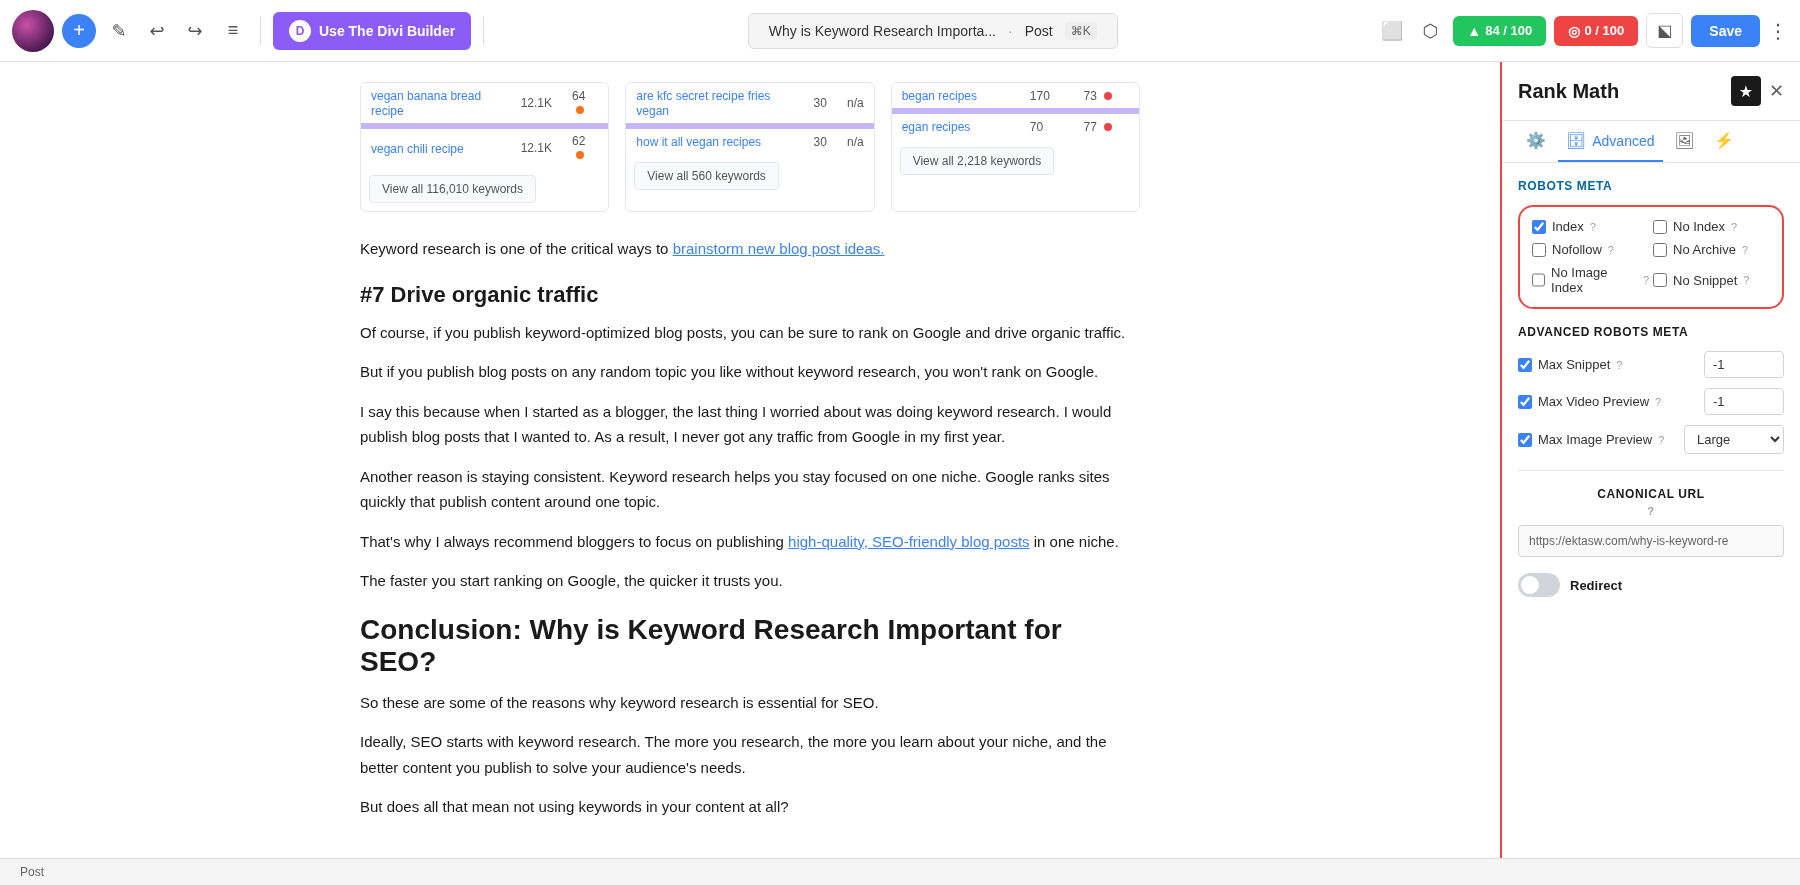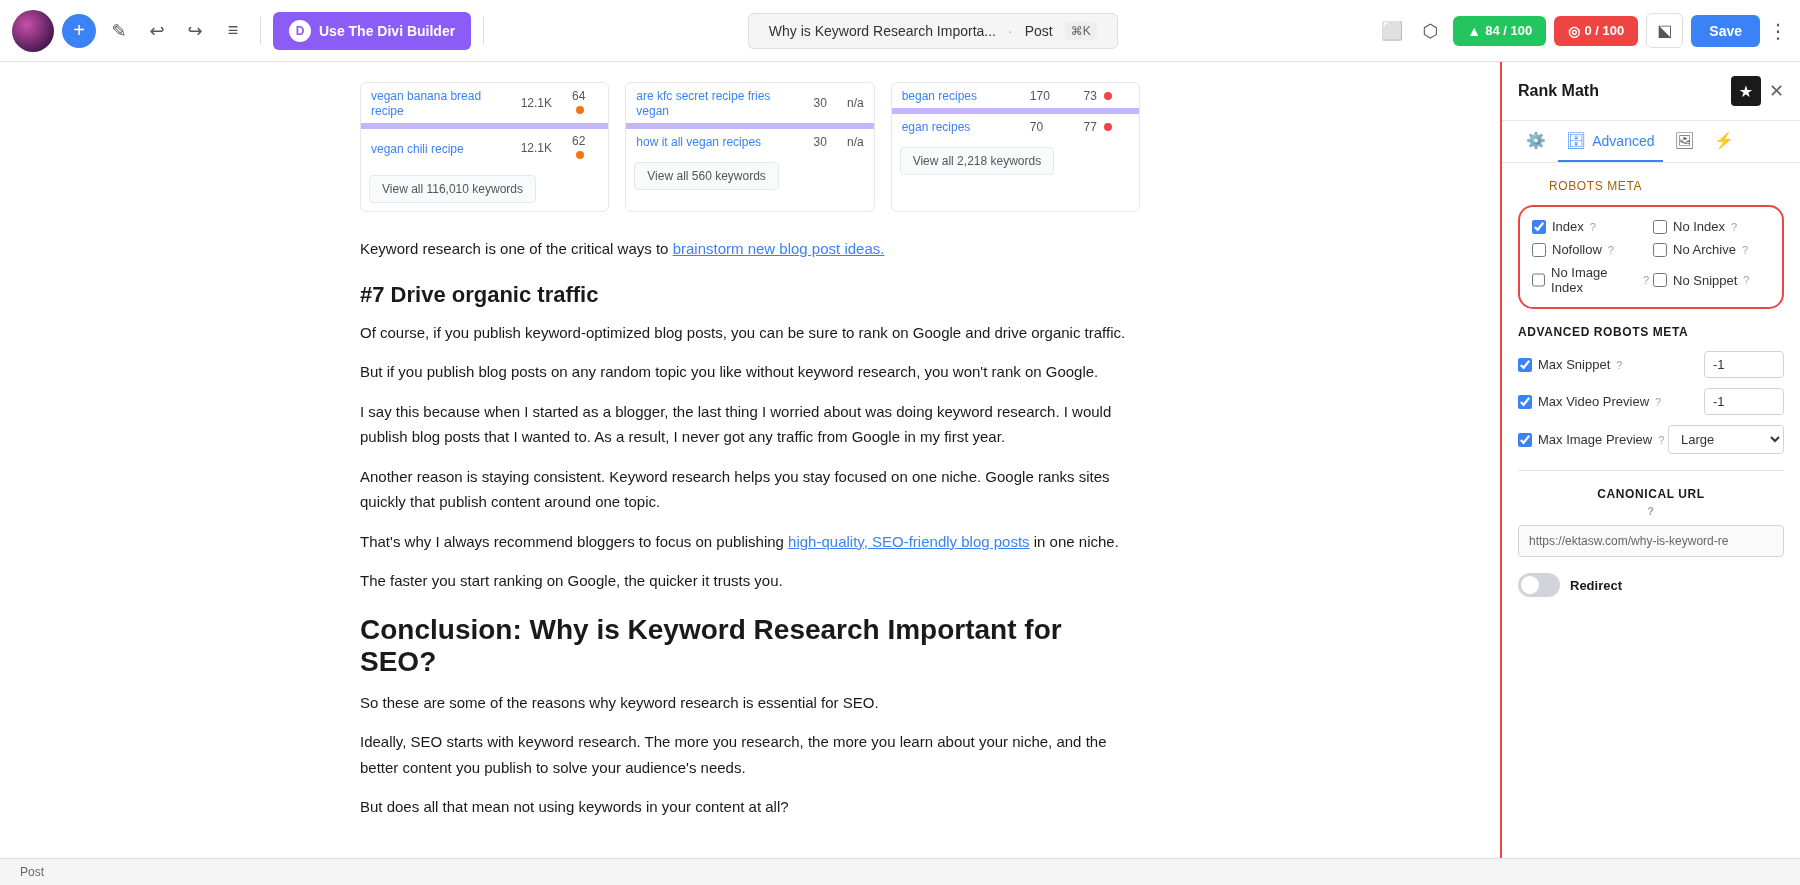--- a/index.html
+++ b/index.html
@@ -49,46 +49,46 @@
     .article-link { color: #3b82f6; text-decoration: underline; }
     .article-h2 { font-size: 22px; font-weight: 700; color: #1a1a1a; margin: 20px 0 12px; }
     .article-h3 { font-size: 28px; font-weight: 700; color: #1a1a1a; margin: 20px 0 12px; }
 
     
     .status-bar { background: #f5f5f5; border-top: 1px solid #ddd; padding: 6px 20px; font-size: 12px; color: #666; flex-shrink: 0; }
 
     
     .right-panel { width: 300px; flex-shrink: 0; background: #fff; border-left: 2px solid #ef4444; display: flex; flex-direction: column; overflow-y: auto; }
     .panel-header { display: flex; align-items: center; justify-content: space-between; padding: 14px 16px; border-bottom: 1px solid #e5e7eb; }
-    .panel-title { font-size: 16px; font-weight: 700; color: #1a1a1a; }
+    .panel-title { font-size: 20px; font-weight: 700; color: #1a1a1a; }
     .panel-header-icons { display: flex; align-items: center; gap: 8px; }
     .panel-star-btn { background: #1a1a1a; color: #fff; border: none; border-radius: 4px; width: 30px; height: 30px; cursor: pointer; font-size: 16px; display: flex; align-items: center; justify-content: center; }
     .panel-close-btn { background: transparent; border: none; cursor: pointer; font-size: 18px; color: #666; }
 
     
     .panel-tabs { display: flex; align-items: center; border-bottom: 1px solid #e5e7eb; padding: 0 16px; gap: 4px; }
     .panel-tab { padding: 10px 8px; cursor: pointer; font-size: 14px; color: #666; border-bottom: 2px solid transparent; display: flex; align-items: center; gap: 6px; }
     .panel-tab.active { color: #3b82f6; border-bottom: 2px solid #3b82f6; }
     .panel-tab-icon { font-size: 16px; }
 
     
     .panel-section { padding: 16px; }
-    .section-title { font-size: 12px; font-weight: 400; color: #a16207; letter-spacing: 0.05em; text-transform: uppercase; margin-bottom: 12px; margin-left: 31px; }
+    .section-title { font-size: 12px; font-weight: 700; color: #0369a1; letter-spacing: 0.05em; text-transform: uppercase; margin-bottom: 12px; }
     .robots-box { border: 2px solid #ef4444; border-radius: 15px; padding: 12px; margin-bottom: 16px; }
     .robots-grid { display: grid; grid-template-columns: 1fr 1fr; gap: 8px 4px; }
     .checkbox-row { display: flex; align-items: center; gap: 6px; font-size: 13px; color: #333; }
     .checkbox-input { width: 14px; height: 14px; accent-color: #3b82f6; cursor: pointer; }
     .checkbox-help { color: #9ca3af; font-size: 11px; cursor: pointer; }
 
     
     .adv-robots-title { font-size: 12px; font-weight: 700; color: #1a1a1a; letter-spacing: 0.05em; text-transform: uppercase; margin-bottom: 12px; }
     .adv-row { display: flex; align-items: center; justify-content: space-between; margin-bottom: 10px; }
     .adv-label { display: flex; align-items: center; gap: 6px; font-size: 13px; color: #333; }
     .adv-input { width: 80px; border: 1px solid #d1d5db; border-radius: 4px; padding: 5px 8px; font-size: 13px; color: #333; }
-    .adv-select { width: 116px; border: 1px solid #d1d5db; border-radius: 4px; padding: 5px 8px; font-size: 13px; color: #333; background: #fff; cursor: pointer; }
+    .adv-select { width: 100px; border: 1px solid #d1d5db; border-radius: 4px; padding: 5px 8px; font-size: 13px; color: #333; background: #fff; cursor: pointer; }
 
     
     .canonical-title { font-size: 12px; font-weight: 700; color: #1a1a1a; letter-spacing: 0.05em; text-transform: uppercase; margin-bottom: 8px; display: flex; align-items: center; gap: 4px; flex-direction: column; }
     .canonical-input { width: 100%; border: 1px solid #d1d5db; border-radius: 4px; padding: 8px 10px; font-size: 12px; color: #666; background: #fafafa; }
 
     
     .redirect-row { display: flex; align-items: center; gap: 10px; margin-top: 16px; }
     .redirect-label { font-size: 13px; font-weight: 600; color: #1a1a1a; }
     .toggle-switch { position: relative; display: inline-block; width: 42px; height: 24px; }
     .toggle-switch input { opacity: 0; width: 0; height: 0; }

